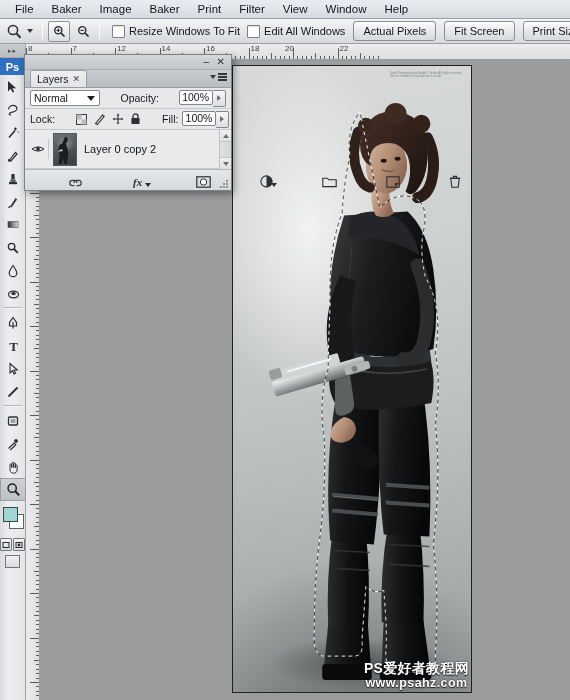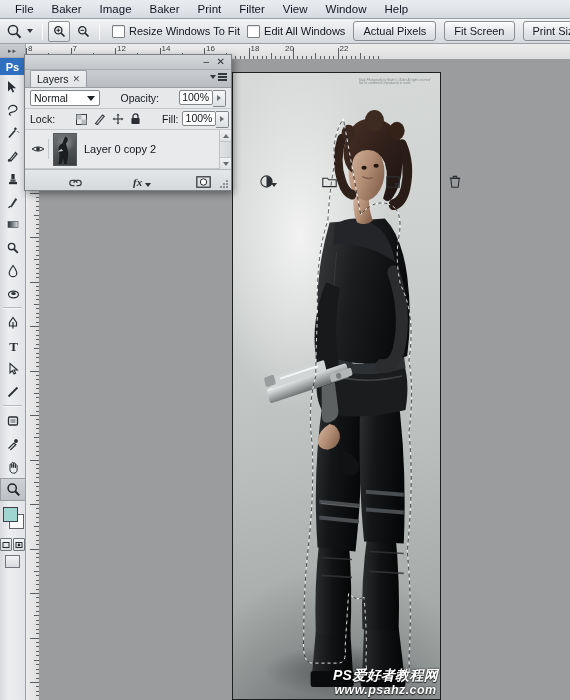--- a/index.html
+++ b/index.html
@@ -119,28 +119,27 @@
   }
   .rtick{position:absolute;bottom:0;width:1px;background:#5a5e62;}
   .rlab{position:absolute;top:0px;font-size:8px;color:#3a3e42;font-family:"Liberation Sans",sans-serif;}
   .rtickv{position:absolute;right:0;height:1px;background:#5a5e62;}
 
   .canvas-area{
     position:absolute;left:13px;top:15px;width:531px;height:641px;
     background:#9a9c9e;overflow:hidden;
   }
   .photo{
-    position:absolute;left:193px;top:13px;width:209px;height:628px;
+    position:absolute;left:193px;top:6px;width:240px;height:628px;
     border:1px solid #1d1f21;box-sizing:border-box;
     background:
       radial-gradient(ellipse 150% 60% at 50% 112%, #5e6264 0%, rgba(94,98,100,0) 55%),
       radial-gradient(ellipse 70% 45% at 32% 26%, #f1f2f1 0%, rgba(241,242,241,0) 62%),
       linear-gradient(170deg,#d7dad8 0%,#cdd1cf 30%,#b9bdbb 62%,#a6aaa8 85%,#9da1a0 100%);
     overflow:hidden;
-    font-style:italic;
   }
   .ph-fine{
     position:absolute;right:9px;top:7px;width:72px;line-height:2.6px;
     font-size:2.6px;color:#7d8280;letter-spacing:.1px;
   }
   .figure{position:absolute;left:0;top:0;width:100%;height:100%;}
   .wm{
     position:absolute;right:2px;bottom:2px;text-align:center;
     font-family:"Liberation Sans",sans-serif;color:#ffffff;
     text-shadow:0 0 2px rgba(0,0,0,.85),0 1px 1px rgba(0,0,0,.7);

